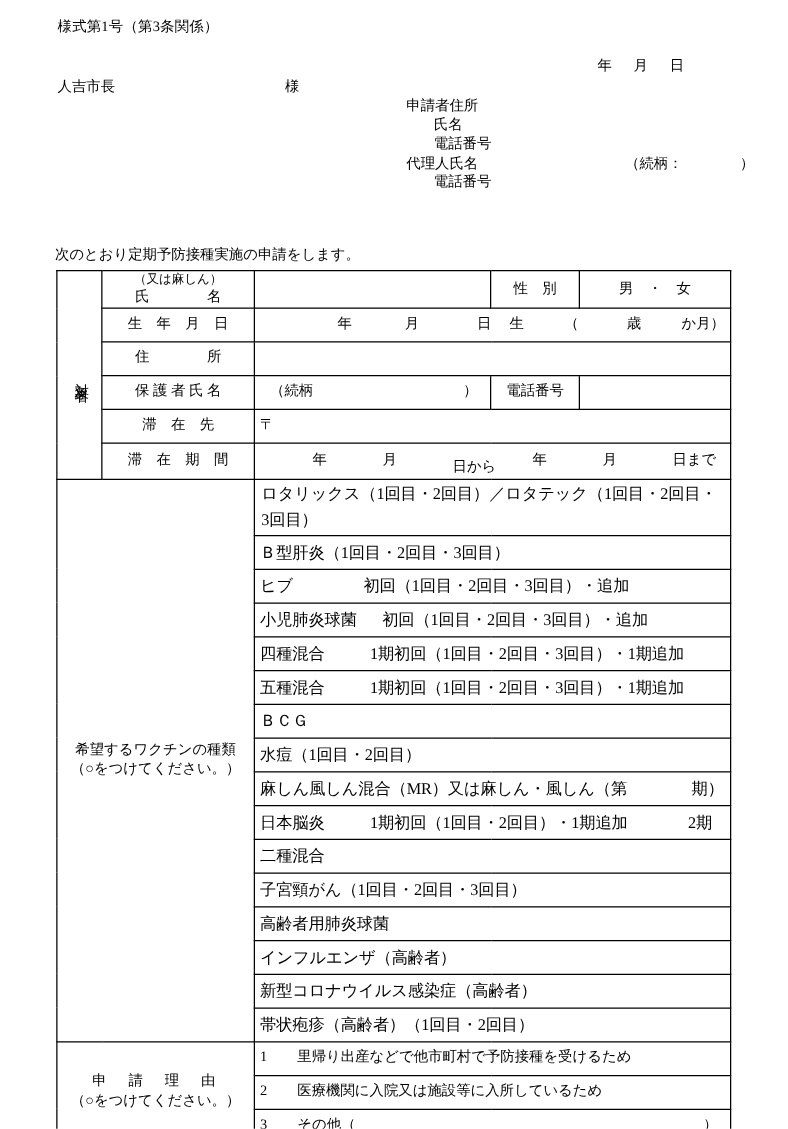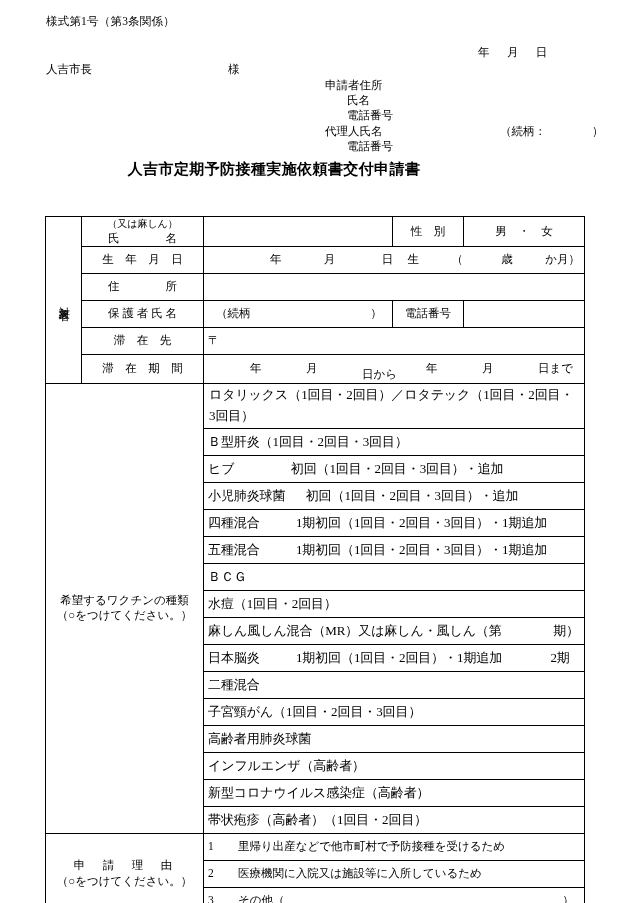--- a/index.html
+++ b/index.html
@@ -260,21 +260,21 @@
     </div>
     <div class="row">
       <span>代理人氏名</span>
       <span class="rel">（続柄：　　　　）</span>
     </div>
     <div class="row indent">
       <span>電話番号</span>
     </div>
   </div>
 
-  <div class="doc-title">人吉市定期予防接種実施依頼書交付申請書</div>
+  <div class="lead-text">次のとおり定期予防接種実施の申請をします。</div>
 
   <table class="main">
 
     <tbody>
         <tr>
       <td class="vcol" rowspan="6">
         <span class="vlabel">対象者</span>
       </td>
       <td class="lbl furigana-cell">
         <span class="furigana-top">（又は麻しん）</span>

